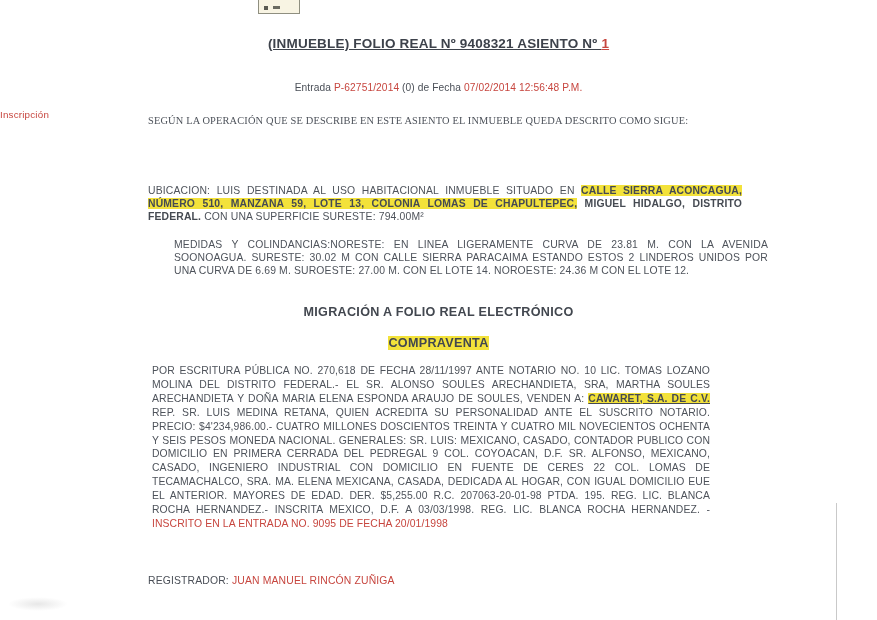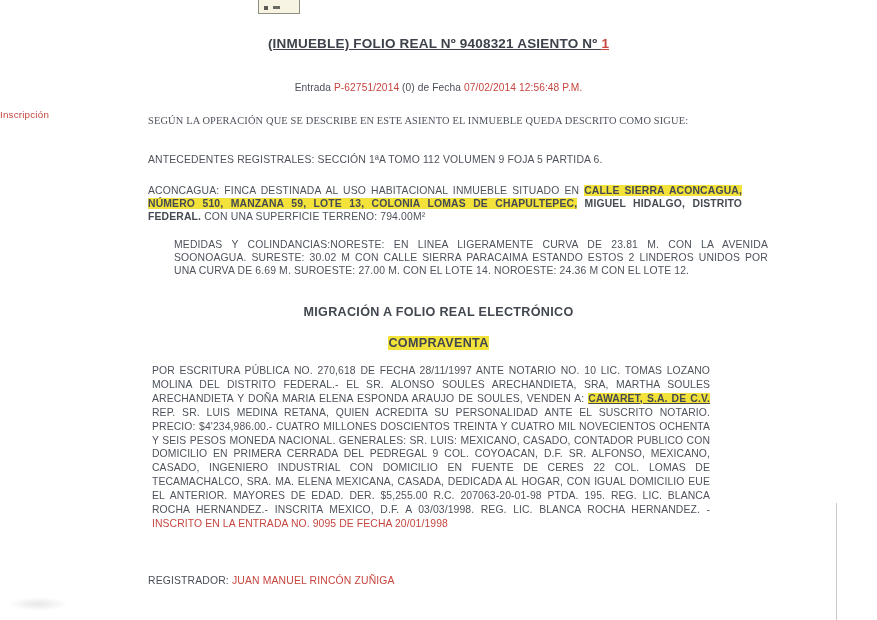--- a/index.html
+++ b/index.html
@@ -82,23 +82,22 @@
   <div class="scan-icon"></div>
 
   <div class="title-wrap"><span class="u">(INMUEBLE) FOLIO REAL Nº 9408321 ASIENTO Nº </span><span class="u red">1</span></div>
 
   <div class="inscripcion red">Inscripción</div>
 
   <div class="entrada"><span>Entrada </span><span class="red">P-62751/2014</span><span> (0) de Fecha </span><span class="red">07/02/2014 12:56:48 P.M.</span></div>
 
   <div class="para p-segun">SEGÚN LA OPERACIÓN QUE SE DESCRIBE EN ESTE ASIENTO EL INMUEBLE QUEDA DESCRITO COMO SIGUE:</div>
 
-  <div class="para p-antecedentes">ANTECEDENTES REGISTRALES: SECCIÓN 1ªA TOMO 112 VOLUMEN 9 FOJA 5 PARTIDA 6.</div>
 
-  <div class="para p-ubicacion"><span>ACONCAGUA: FINCA DESTINADA AL USO HABITACIONAL INMUEBLE SITUADO EN </span><span class="bold hl">CALLE SIERRA ACONCAGUA, NÚMERO 510, MANZANA 59, LOTE 13, COLONIA LOMAS DE CHAPULTEPEC,</span><span class="bold"> MIGUEL HIDALGO, DISTRITO FEDERAL.</span><span> CON UNA SUPERFICIE TERRENO: 794.00M²</span></div>
+  <div class="para p-ubicacion"><span>UBICACION: LUIS DESTINADA AL USO HABITACIONAL INMUEBLE SITUADO EN </span><span class="bold hl">CALLE SIERRA ACONCAGUA, NÚMERO 510, MANZANA 59, LOTE 13, COLONIA LOMAS DE CHAPULTEPEC,</span><span class="bold"> MIGUEL HIDALGO, DISTRITO FEDERAL.</span><span> CON UNA SUPERFICIE SURESTE: 794.00M²</span></div>
 
   <div class="para p-medidas">MEDIDAS Y COLINDANCIAS:NORESTE: EN LINEA LIGERAMENTE CURVA DE 23.81 M. CON LA AVENIDA SOONOAGUA. SURESTE: 30.02 M CON CALLE SIERRA PARACAIMA ESTANDO ESTOS 2 LINDEROS UNIDOS POR UNA CURVA DE 6.69 M. SUROESTE: 27.00 M. CON EL LOTE 14. NOROESTE: 24.36 M CON EL LOTE 12.</div>
 
   <div class="h-center h-migracion">MIGRACIÓN A FOLIO REAL ELECTRÓNICO</div>
 
   <div class="h-center h-compraventa"><span class="hl">COMPRAVENTA</span></div>
 
   <div class="deed"><span>POR ESCRITURA PÚBLICA NO. 270,618 DE FECHA 28/11/1997 ANTE NOTARIO NO. 10 LIC. TOMAS LOZANO MOLINA DEL DISTRITO FEDERAL.- EL SR. ALONSO SOULES ARECHANDIETA, SRA, MARTHA SOULES ARECHANDIETA Y DOÑA MARIA ELENA ESPONDA ARAUJO DE SOULES, VENDEN A: </span><span class="buyer">CAWARET, S.A. DE C.V.</span><span> REP. SR. LUIS MEDINA RETANA, QUIEN ACREDITA SU PERSONALIDAD ANTE EL SUSCRITO NOTARIO. PRECIO: $4'234,986.00.- CUATRO MILLONES DOSCIENTOS TREINTA Y CUATRO MIL NOVECIENTOS OCHENTA Y SEIS PESOS MONEDA NACIONAL. GENERALES: SR. LUIS: MEXICANO, CASADO, CONTADOR PUBLICO CON DOMICILIO EN PRIMERA CERRADA DEL PEDREGAL 9 COL. COYOACAN, D.F. SR. ALFONSO, MEXICANO, CASADO, INGENIERO INDUSTRIAL CON DOMICILIO EN FUENTE DE CERES 22 COL. LOMAS DE TECAMACHALCO, SRA. MA. ELENA MEXICANA, CASADA, DEDICADA AL HOGAR, CON IGUAL DOMICILIO EUE EL ANTERIOR. MAYORES DE EDAD. DER. $5,255.00 R.C. 207063-20-01-98 PTDA. 195. REG. LIC. BLANCA ROCHA HERNANDEZ.- INSCRITA MEXICO, D.F. A 03/03/1998. REG. LIC. BLANCA ROCHA HERNANDEZ. - </span><span class="red">INSCRITO EN LA ENTRADA NO. 9095 DE FECHA 20/01/1998</span></div>
 
   <div class="footer">

